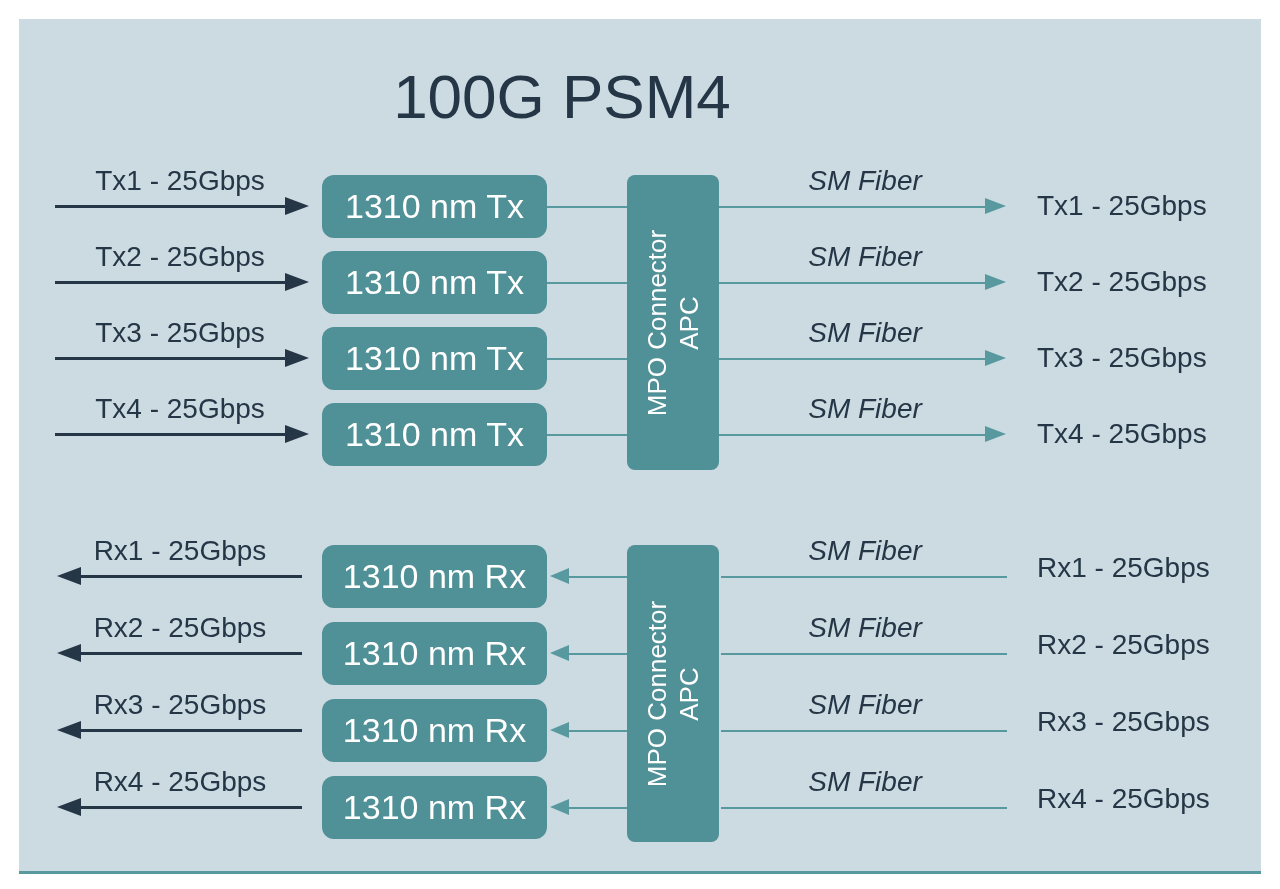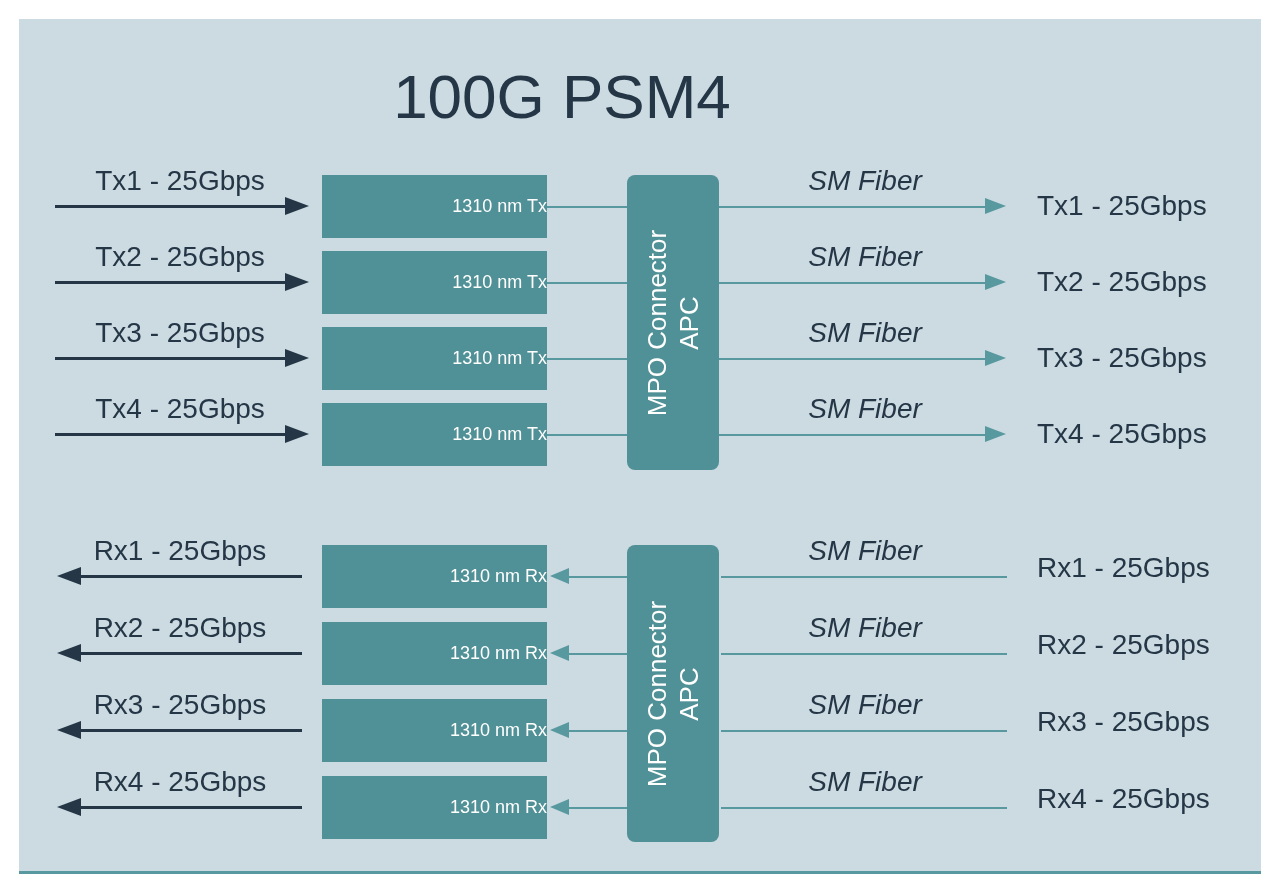--- a/index.html
+++ b/index.html
@@ -27,22 +27,22 @@
   .tri{position:absolute;width:0;height:0;}
   .tri-right-dark{left:285px;top:calc(var(--y) - 10px);
     border-top:9px solid transparent;border-bottom:9px solid transparent;border-left:24px solid var(--dark,#253646);}
   .tri-left-dark{left:57px;top:calc(var(--y) - 10px);
     border-top:9px solid transparent;border-bottom:9px solid transparent;border-right:24px solid var(--dark,#253646);}
   .tri-right-teal{left:985px;top:calc(var(--y) - 9px);
     border-top:8px solid transparent;border-bottom:8px solid transparent;border-left:21px solid var(--line-teal,#5899a0);}
   .tri-left-teal{left:550px;top:calc(var(--y) - 9px);
     border-top:8px solid transparent;border-bottom:8px solid transparent;border-right:19px solid var(--line-teal,#5899a0);}
   .module{position:absolute;left:322px;top:calc(var(--y) - 32px);width:225px;height:63px;
-          background:var(--teal,#509097);border-radius:0;display:flex;align-items:center;justify-content:flex-end;
-          color:var(--module-text,#ffffff);font-size:18px;}
+          background:var(--teal,#509097);border-radius:12px;display:flex;align-items:center;justify-content:center;
+          color:var(--module-text,#ffffff);font-size:34px;}
   .mpo{position:absolute;left:627px;width:92px;background:var(--teal,#509097);border-radius:8px;}
   .mpo-tx{top:175px;height:295px;}
   .mpo-rx{top:545px;height:297px;}
   .mpo-inner{position:absolute;top:50%;left:50%;transform:translate(-50%,-50%) rotate(-90deg);
              color:var(--module-text,#ffffff);font-size:26px;line-height:32px;text-align:center;white-space:nowrap;}
   .mpo-line{display:block;}
 </style>
 </head>
 <body>
 

